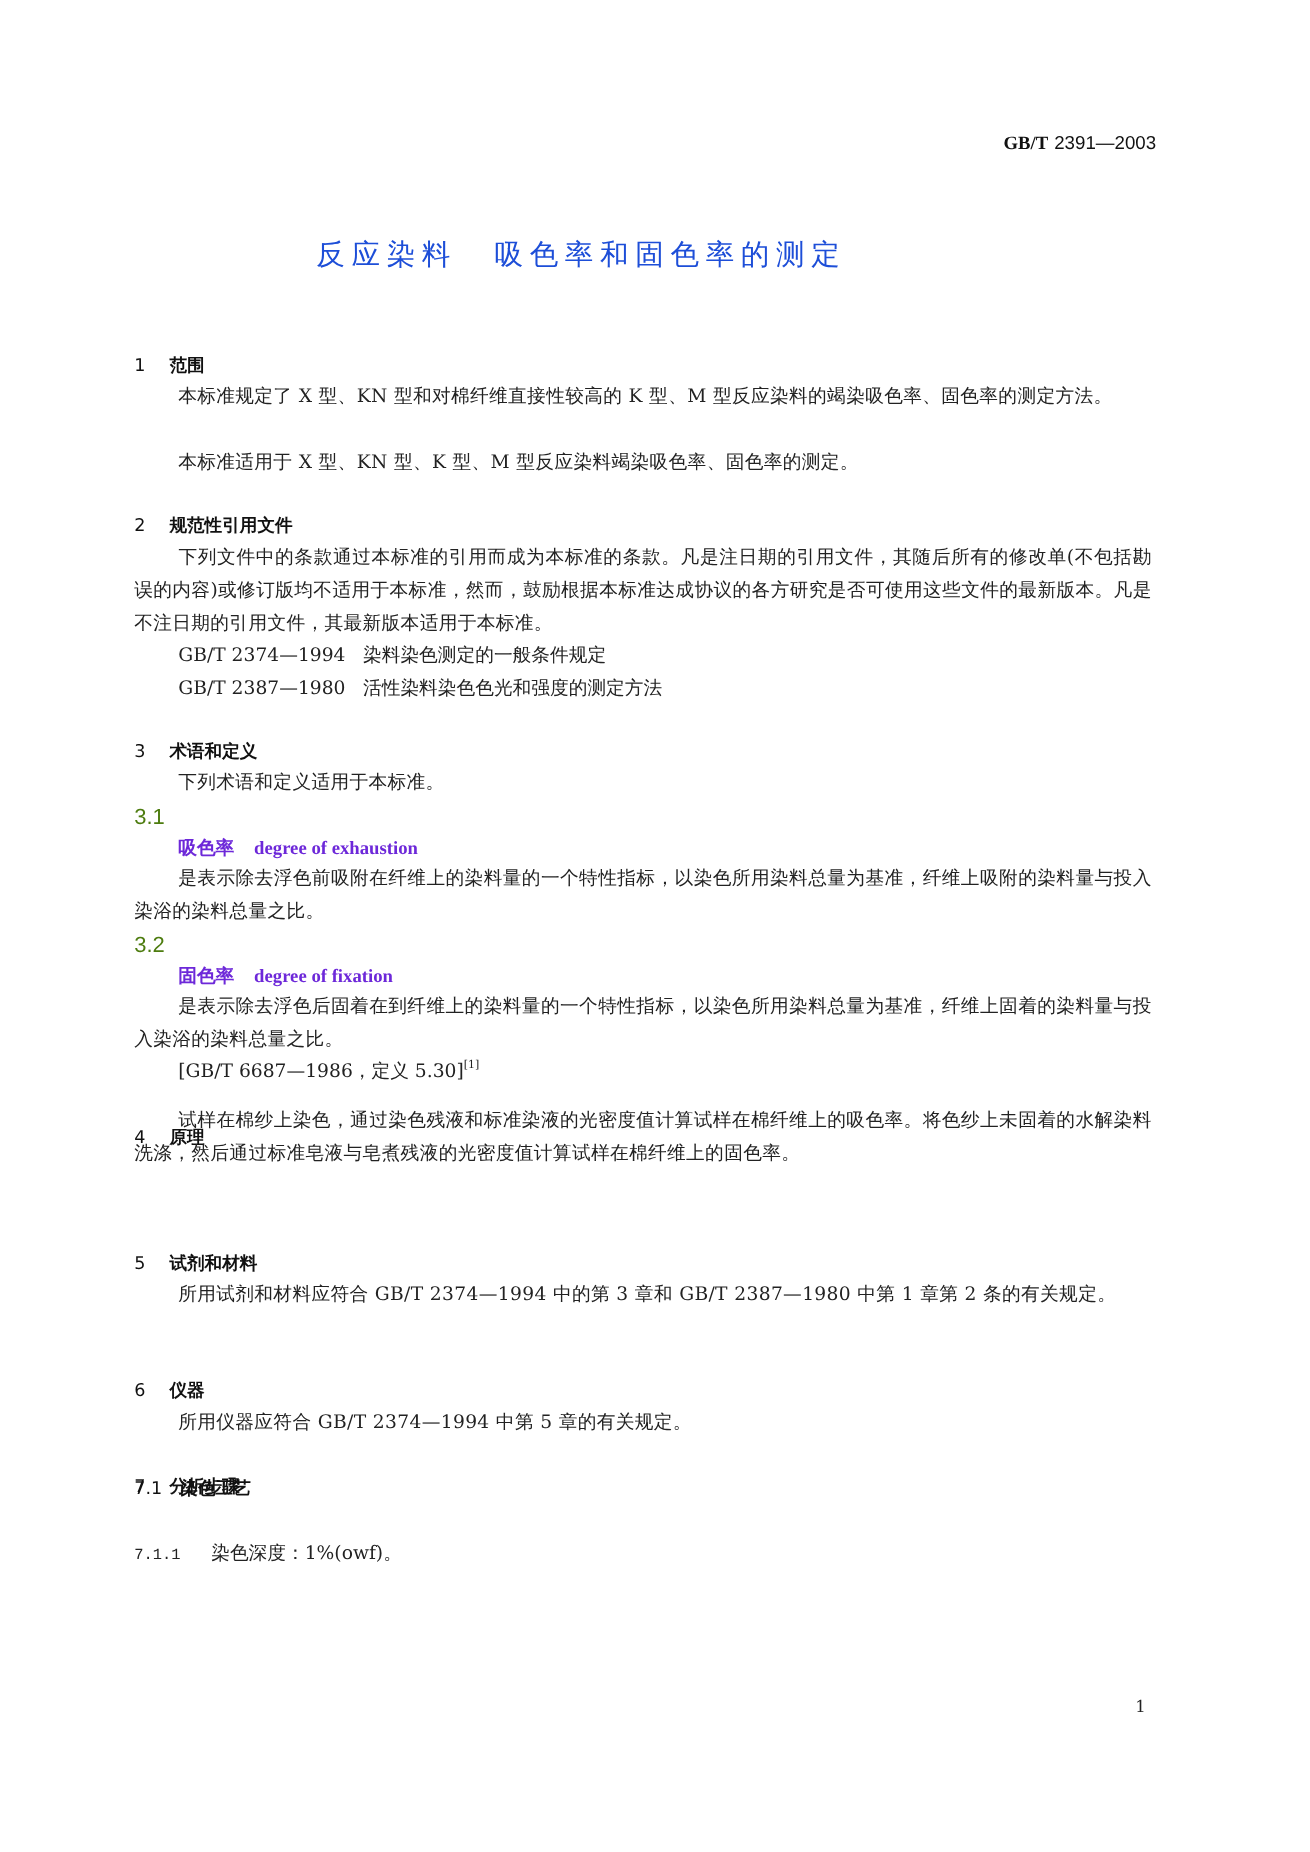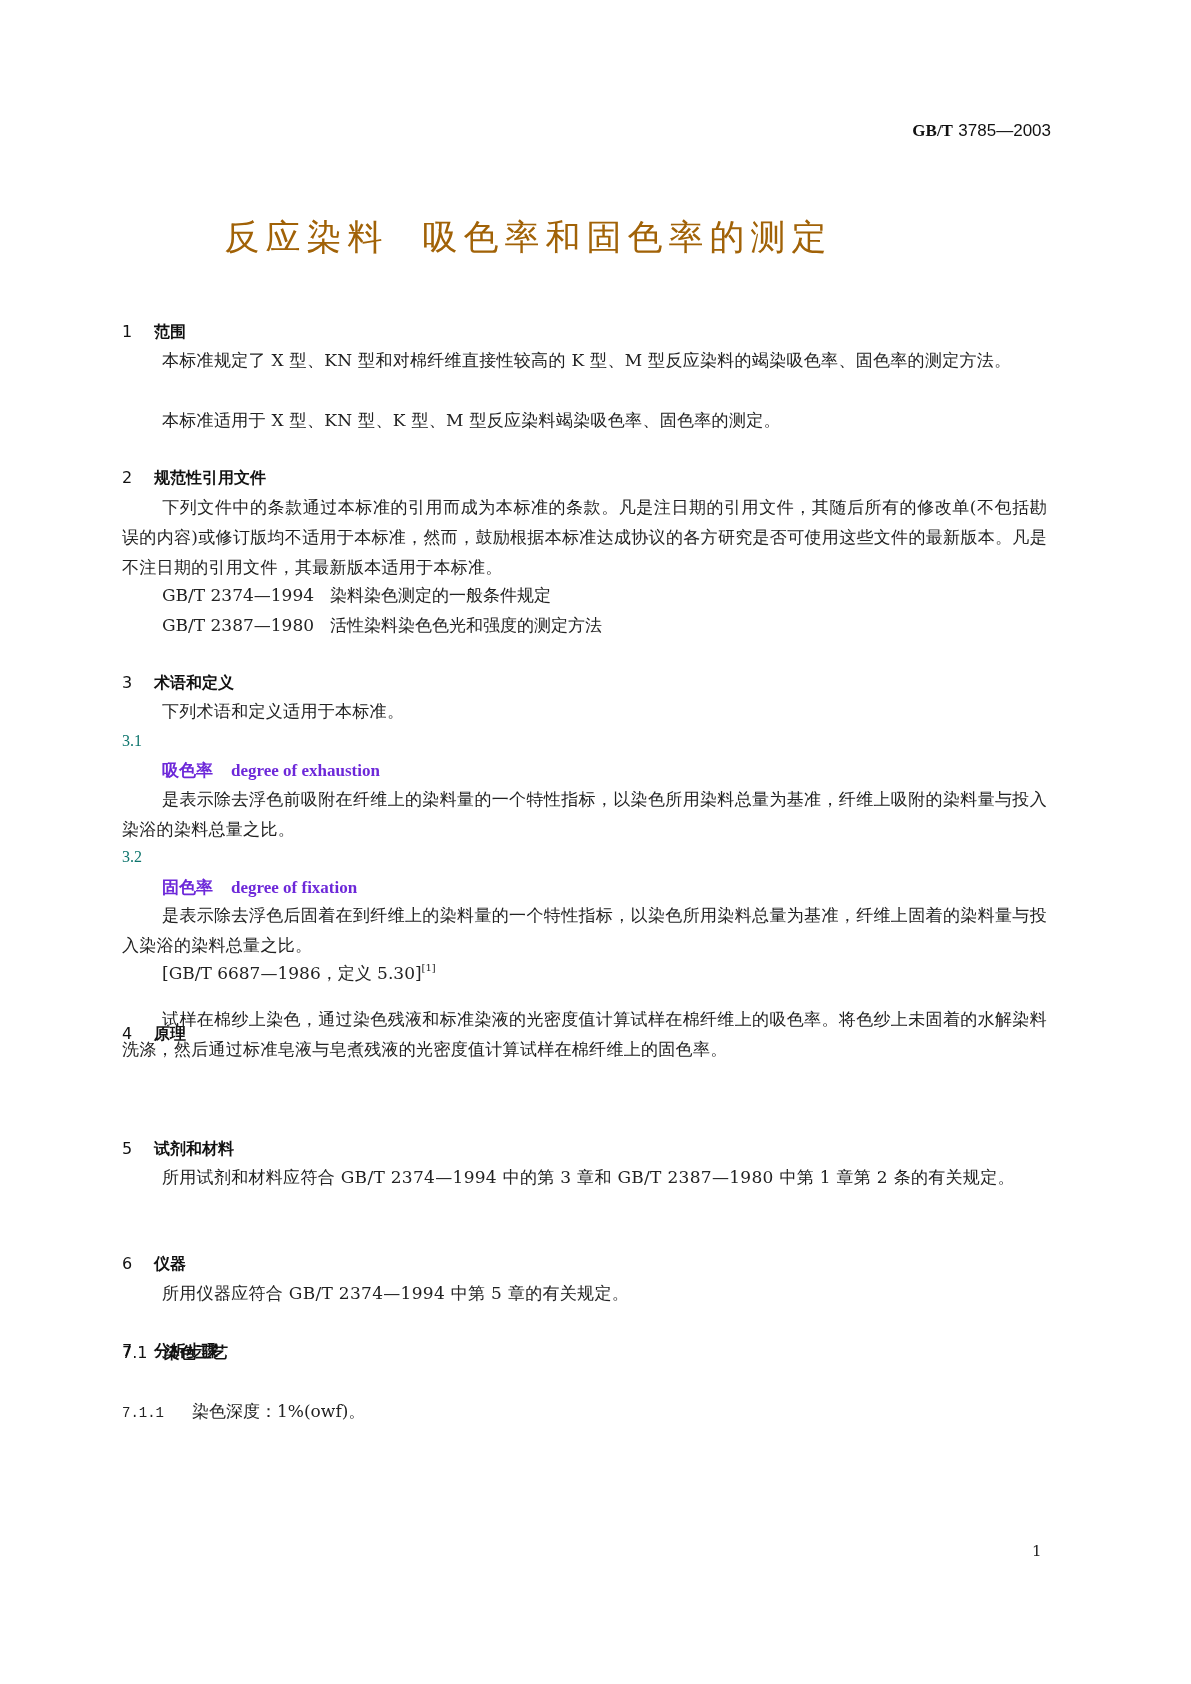--- a/index.html
+++ b/index.html
@@ -20,23 +20,23 @@
     }
     .std-code b { font-family: "Liberation Serif", serif; font-weight: bold; text-align: center; }
     .std-code span.num { font-family: "Liberation Sans", sans-serif; }
     .title {
       position: absolute;
       top: 214px;
       left: 0;
       width: 1057px;
       text-align: center;
       font-family: "DejaVu Sans", sans-serif;
-      font-size: 35px;
+      font-size: 26px;
       letter-spacing: 6px;
-      color: #a16207;
+      color: #1d4ed8;
     }
     .title .gap { display: inline-block; width: 34px; }
     .content {
       position: absolute;
       left: 122px;
       top: 0;
       width: 925px;
     }
     .h {
       position: absolute;
@@ -65,23 +65,23 @@
       position: absolute;
       left: 40px;
       font-size: 17px;
       color: #222;
       white-space: nowrap;
     }
     .ref .code { display: inline-block; width: 168px; }
     .clause {
       position: absolute;
       left: 0;
-      font-family: Liberation Serif, serif;
-      font-size: 16px;
-      color: #0f766e;
+      font-family: Liberation Sans, sans-serif;
+      font-size: 20px;
+      color: #4d7c0f;
     }
     .term {
       position: absolute;
       left: 40px;
       font-size: 17px;
       font-weight: bold;
       color: #6d28d9;
       white-space: nowrap;
     }
     .term .zh { font-family: "DejaVu Sans", sans-serif; }
@@ -101,21 +101,21 @@
       left: 1032px;
       font-size: 15px;
       color: #222;
     }
   </style>
 </head>
 <body>
 
 <div class="std-code">
   <b>GB/T</b>
-  <span class="num">3785—2003</span>
+  <span class="num">2391—2003</span>
 </div>
 
 <div class="title">
   <span>反应染料</span><span class="gap"></span><span>吸色率和固色率的测定</span>
 </div>
 
 <div class="content">
 
   <div class="h" style="top:306px;">
     <span class="n">1</span><span>范围</span>

